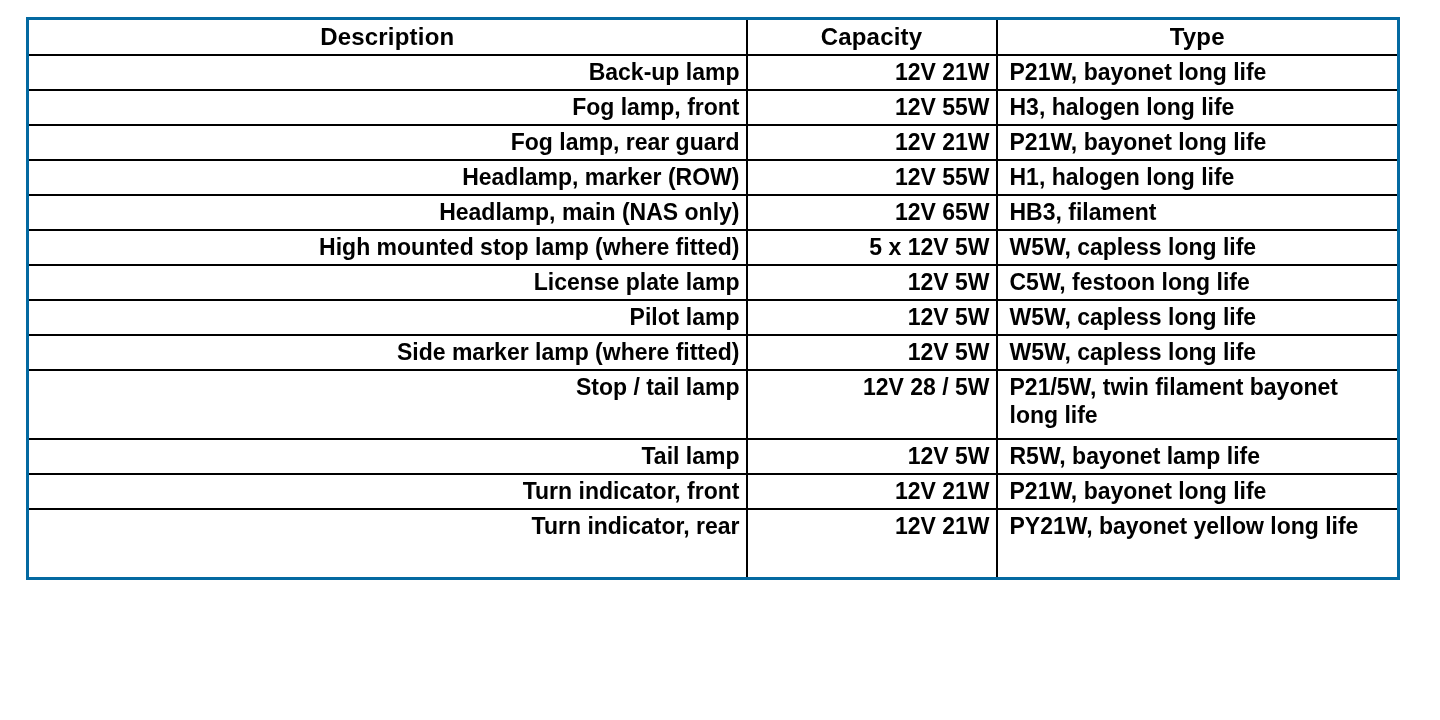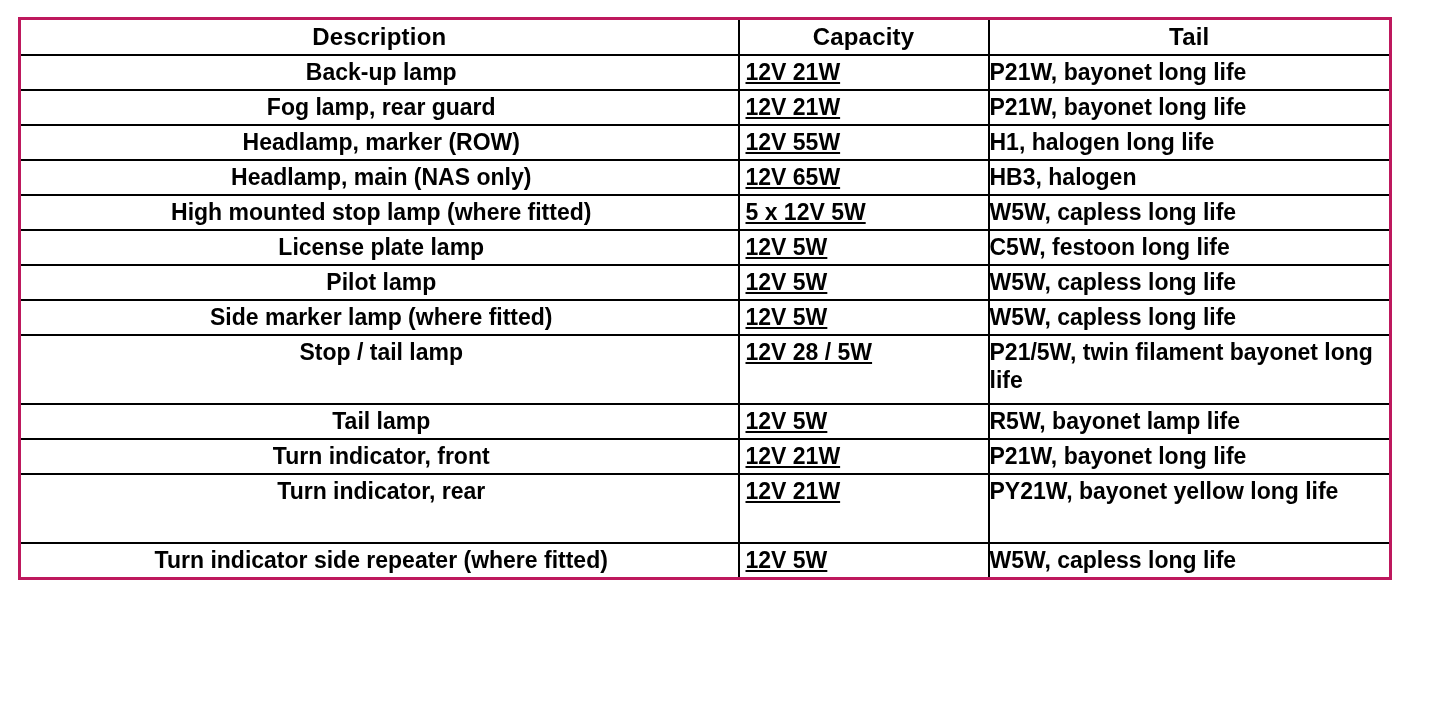--- a/index.html
+++ b/index.html
@@ -13,26 +13,26 @@
   }
   .page {
     position: relative;
     width: 1440px;
     height: 720px;
     background: #ffffff;
     overflow: hidden;
   }
   table.spec {
     position: absolute;
-    left: 18px;
+    left: 26px;
     top: 17px;
     width: 1371px;
     border-collapse: collapse;
     table-layout: fixed;
-    border: 3px solid #be185d;
+    border: 3px solid #0369a1;
   }
   col.c-desc { width: 719px; }
   col.c-cap  { width: 250px; }
   col.c-type { width: 402px; }
   th, td {
     border: 2px solid #000000;
     color: #000000;
     font-weight: bold;
     vertical-align: top;
     overflow: hidden;
@@ -43,62 +43,67 @@
     font-size: 24px;
     text-align: center;
     padding: 2px 4px 1px 4px;
     letter-spacing: 0.2px;
   }
   td {
     height: 30px;
     font-size: 23px;
     padding: 2px 6px 1px 6px;
   }
-  td.desc { text-align: center; padding-left: 10px; margin-top: 11px; }
-  td.cap  { text-align: left; text-decoration: underline; }
-  td.type { text-align: left; padding-left: 0; padding-right: 16px; }
+  td.desc { text-align: right; padding-left: 10px; margin-top: 11px; }
+  td.cap  { text-align: right; }
+  td.type { text-align: left; padding-left: 12px; padding-right: 16px; }
   tr.tall td { height: 64px; }
 </style>
 </head>
 <body>
 
 <div class="page">
   <table class="spec">
     <colgroup>
       <col class="c-desc">
       <col class="c-cap">
       <col class="c-type">
     </colgroup>
     <thead>
       <tr>
         <th>Description</th>
         <th>Capacity</th>
-        <th>Tail</th>
+        <th>Type</th>
       </tr>
     </thead>
     <tbody>
       <tr>
         <td class="desc">Back-up lamp</td>
         <td class="cap">12V 21W</td>
         <td class="type">P21W, bayonet long life</td>
+      </tr>
+      <tr>
+        <td class="desc">Fog lamp, front</td>
+        <td class="cap">12V 55W</td>
+        <td class="type">H3, halogen long life</td>
       </tr>
       <tr>
         <td class="desc">Fog lamp, rear guard</td>
         <td class="cap">12V 21W</td>
         <td class="type">P21W, bayonet long life</td>
       </tr>
       <tr>
         <td class="desc">Headlamp, marker (ROW)</td>
         <td class="cap">12V 55W</td>
         <td class="type">H1, halogen long life</td>
       </tr>
       <tr>
         <td class="desc">Headlamp, main (NAS only)</td>
         <td class="cap">12V 65W</td>
-        <td class="type">HB3, halogen</td>
+        <td class="type">HB3, filament</td>
       </tr>
       <tr>
         <td class="desc">High mounted stop lamp (where fitted)</td>
         <td class="cap">5 x 12V 5W</td>
         <td class="type">W5W, capless long life</td>
       </tr>
       <tr>
         <td class="desc">License plate lamp</td>
         <td class="cap">12V 5W</td>
         <td class="type">C5W, festoon long life</td>
@@ -126,20 +131,15 @@
       <tr>
         <td class="desc">Turn indicator, front</td>
         <td class="cap">12V 21W</td>
         <td class="type">P21W, bayonet long life</td>
       </tr>
       <tr class="tall">
         <td class="desc">Turn indicator, rear</td>
         <td class="cap">12V 21W</td>
         <td class="type">PY21W, bayonet yellow long life</td>
       </tr>
-      <tr>
-        <td class="desc">Turn indicator side repeater (where fitted)</td>
-        <td class="cap">12V 5W</td>
-        <td class="type">W5W, capless long life</td>
-      </tr>
     </tbody>
   </table>
 </div>
 
 </body></html>

